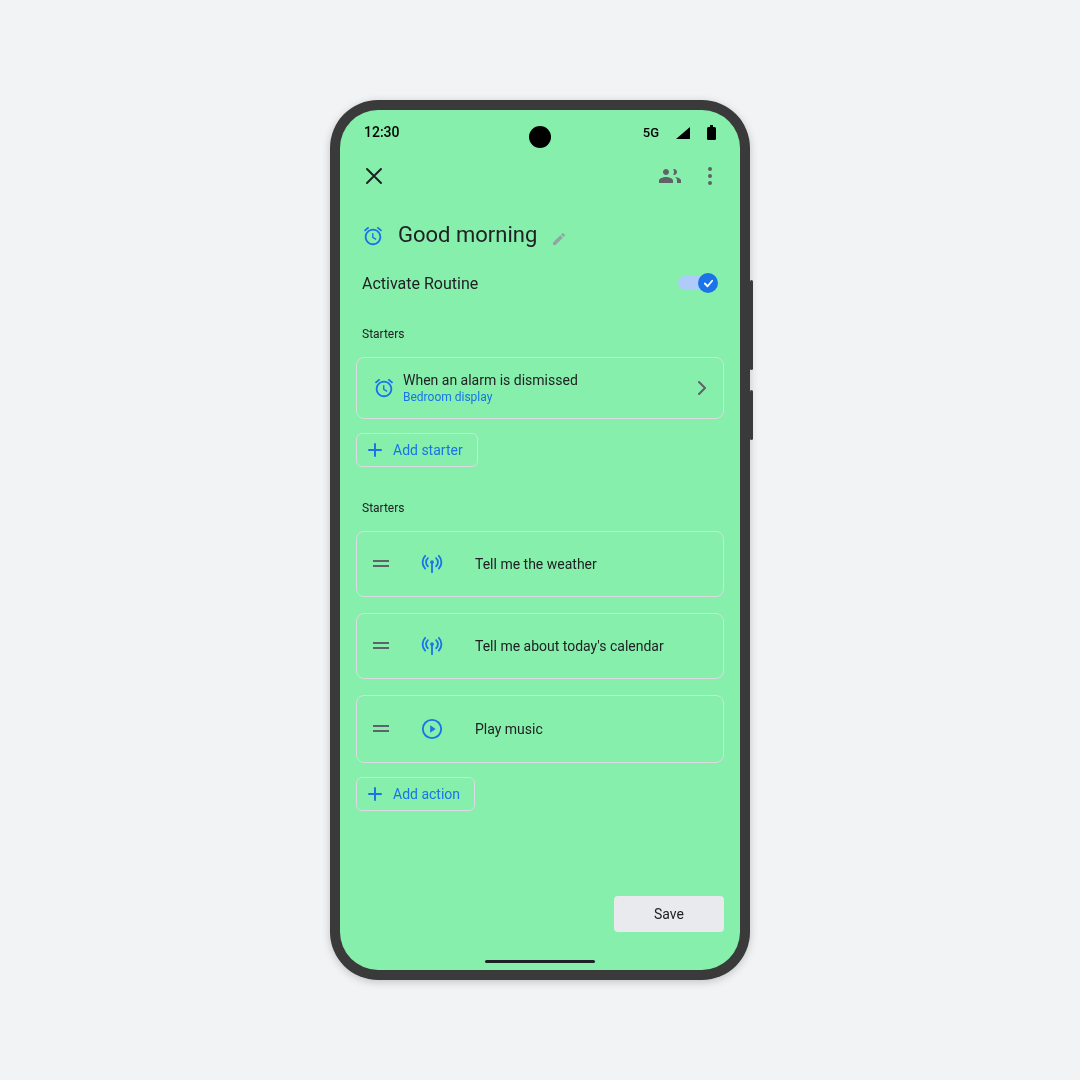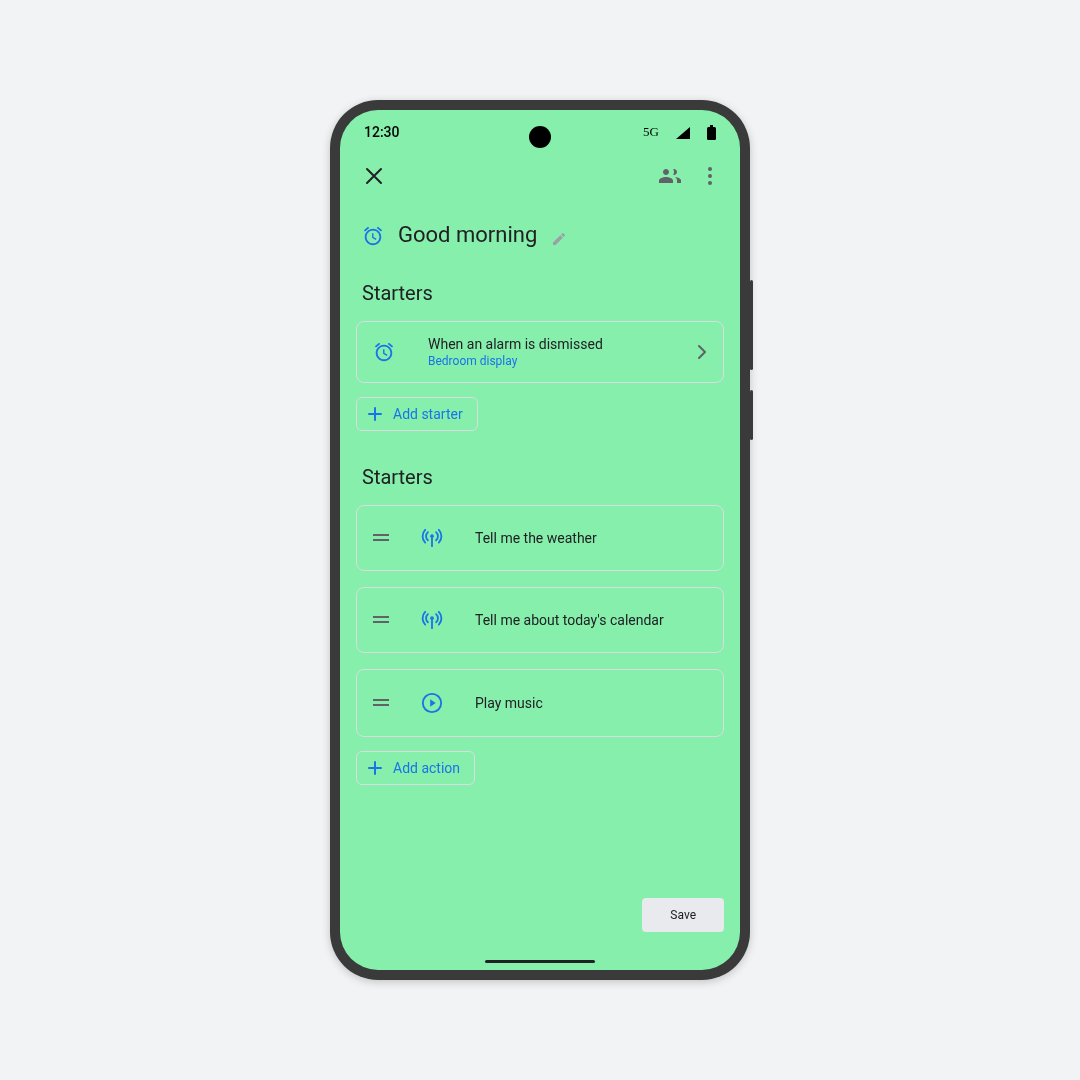--- a/index.html
+++ b/index.html
@@ -51,21 +51,21 @@
     }
     .status-bar {
       display: flex;
       align-items: center;
       justify-content: space-between;
       padding: 14px 24px 0 24px;
       font-size: 14px;
       font-weight: 500;
       color: #000;
     }
-    .status-right { display: flex; align-items: flex-end; gap: 16px; font-family: Liberation Serif, serif; }
+    .status-right { display: flex; align-items: flex-end; gap: 16px; }
     .nav-indicator {
       position: absolute;
       bottom: 7px;
       left: 50%;
       transform: translateX(-50%);
       width: 110px;
       height: 3px;
       background: #202124;
       border-radius: 2px;
     }
@@ -112,28 +112,28 @@
       right: 0;
       top: 0;
       width: 20px;
       height: 20px;
       background: #1a73e8;
       border-radius: 50%;
       display: flex;
       align-items: center;
       justify-content: center;
     }
-    .section-label { font-size: 20px; color: #202124; padding: 34px 6px 0 6px; }
+    .section-label { font-size: 12px; color: #202124; padding: 34px 6px 0 6px; }
     .card {
       border: 1px solid #dadce0;
       border-radius: 8px;
       padding: 14px 16px;
       display: flex;
       align-items: center;
-      gap: 33px;
+      gap: 8px;
       margin-top: 16px;
       cursor: pointer;
     }
     .card-text-col { flex: 1; display: flex; flex-direction: column; gap: 2px; }
     .card-primary { font-size: 14px; color: #202124; }
     .card-secondary { font-size: 12px; color: #1a73e8; }
     .action-card {
       border: 1px solid #dadce0;
       border-radius: 8px;
       padding: 22px 16px;
@@ -155,22 +155,22 @@
       cursor: pointer;
       font-size: 14px;
       color: #1a73e8;
     }
     .save-btn {
       position: absolute;
       right: 16px;
       bottom: 38px;
       background: #e8eaed;
       color: #202124;
-      font-size: 12px;
-      padding: 10px 28px;
+      font-size: 14px;
+      padding: 10px 40px;
       border-radius: 4px;
       cursor: pointer;
     }
     svg { display: block; }
   </style>
 </head>
 <body>
 
 <div class="phone-frame">
   <div class="phone-side-btn b1"></div>
@@ -228,20 +228,31 @@
             </svg>
         </span>
         <span class="title-text">Good morning</span>
         <span style="cursor:pointer;">
           <svg width="16" height="16" viewBox="0 0 24 24">
               <path fill="#9aa0a6" d="M3 17.25V21h3.75L17.81 9.94l-3.75-3.75L3 17.25zM20.71 7.04a1 1 0 0 0 0-1.41l-2.34-2.34a1 1 0 0 0-1.41 0l-1.83 1.83 3.75 3.75 1.83-1.83z"></path>
             </svg>
         </span>
       </div>
 
+      <div class="activate-row">
+        <span class="activate-label">Activate Routine</span>
+        <div class="toggle">
+          <div class="toggle-track"></div>
+          <div class="toggle-thumb">
+            <svg width="11" height="11" viewBox="0 0 12 12">
+                <path d="M2 6 L5 9 L10 3" stroke="#fff" stroke-width="2" fill="none" stroke-linecap="round" stroke-linejoin="round"></path>
+              </svg>
+          </div>
+        </div>
+      </div>
 
       <div class="section-label">Starters</div>
 
       <div class="card">
         <span>
           <svg width="22" height="22" viewBox="0 0 24 24">
               <path fill="#1a73e8" d="M12 4c-4.97 0-9 4.03-9 9s4.03 9 9 9 9-4.03 9-9-4.03-9-9-9zm0 16c-3.87 0-7-3.13-7-7s3.13-7 7-7 7 3.13 7 7-3.13 7-7 7zm.5-11H11v5l4 2.4.8-1.3-3.3-2V9zM22 5.7l-4.6-3.9-1.3 1.5L20.7 7 22 5.7zM7.9 3.4 6.6 1.9 2 5.7 3.3 7.2l4.6-3.8z"></path>
             </svg>
         </span>
         <div class="card-text-col">

